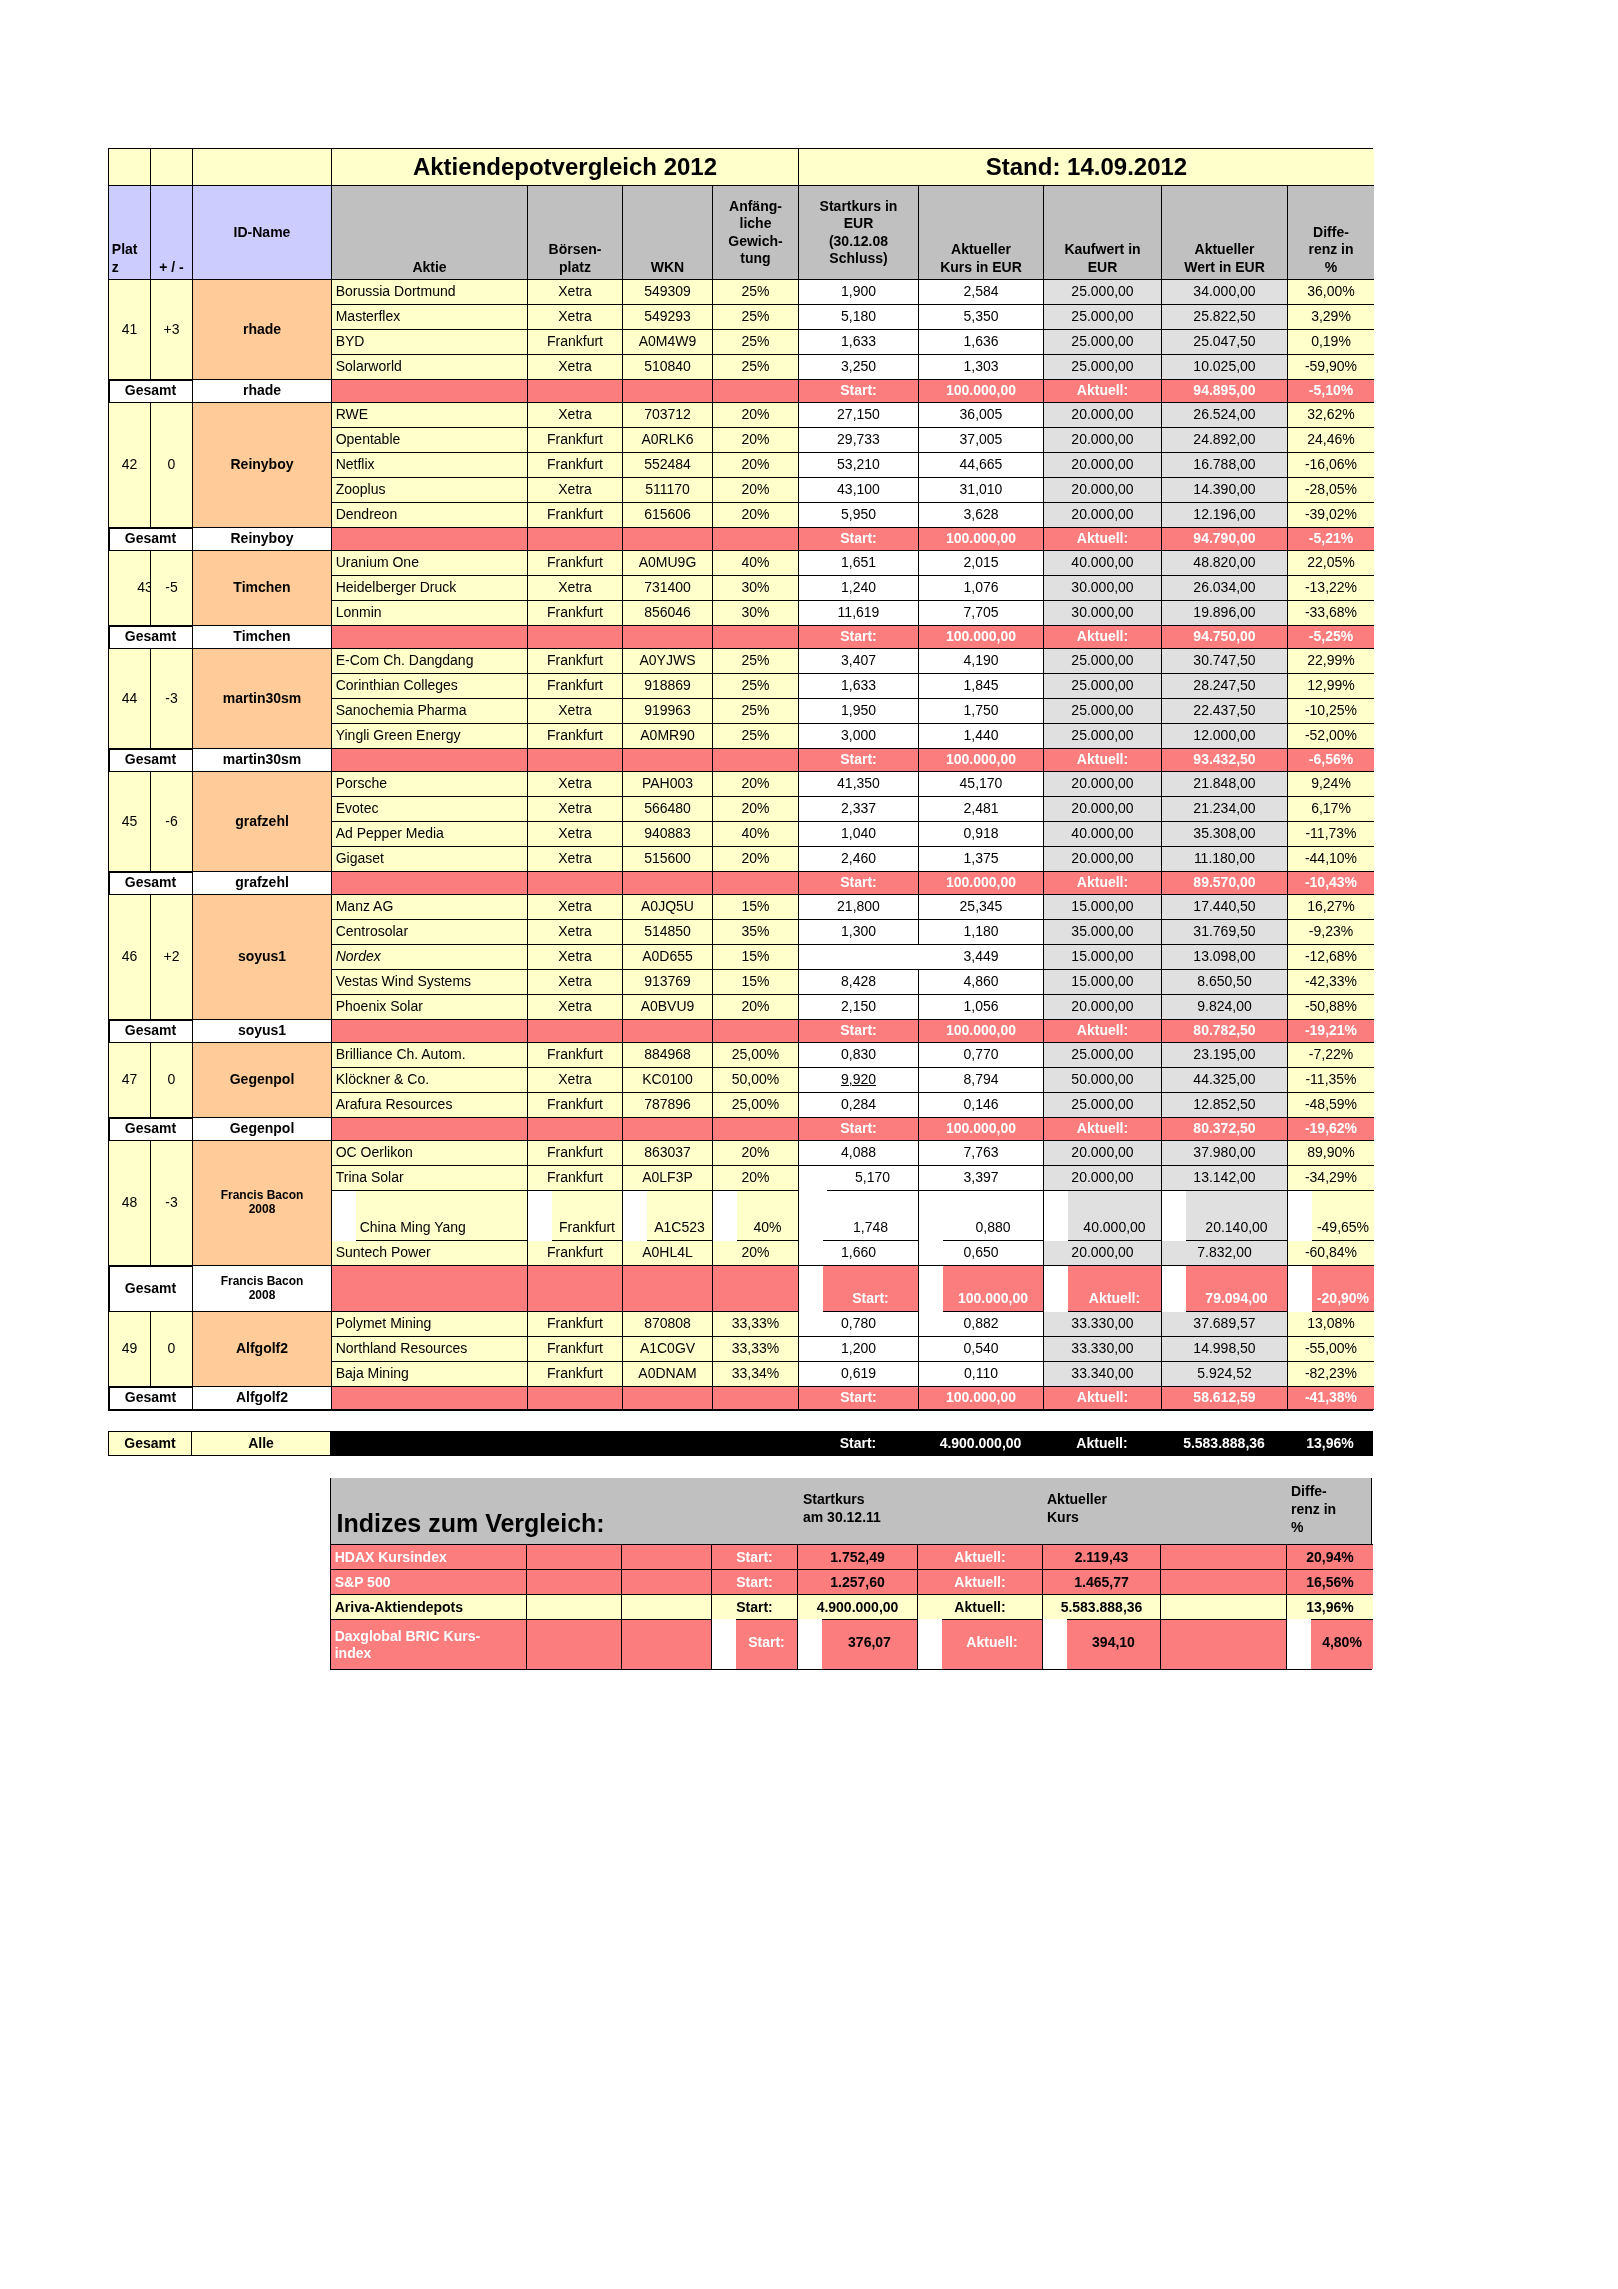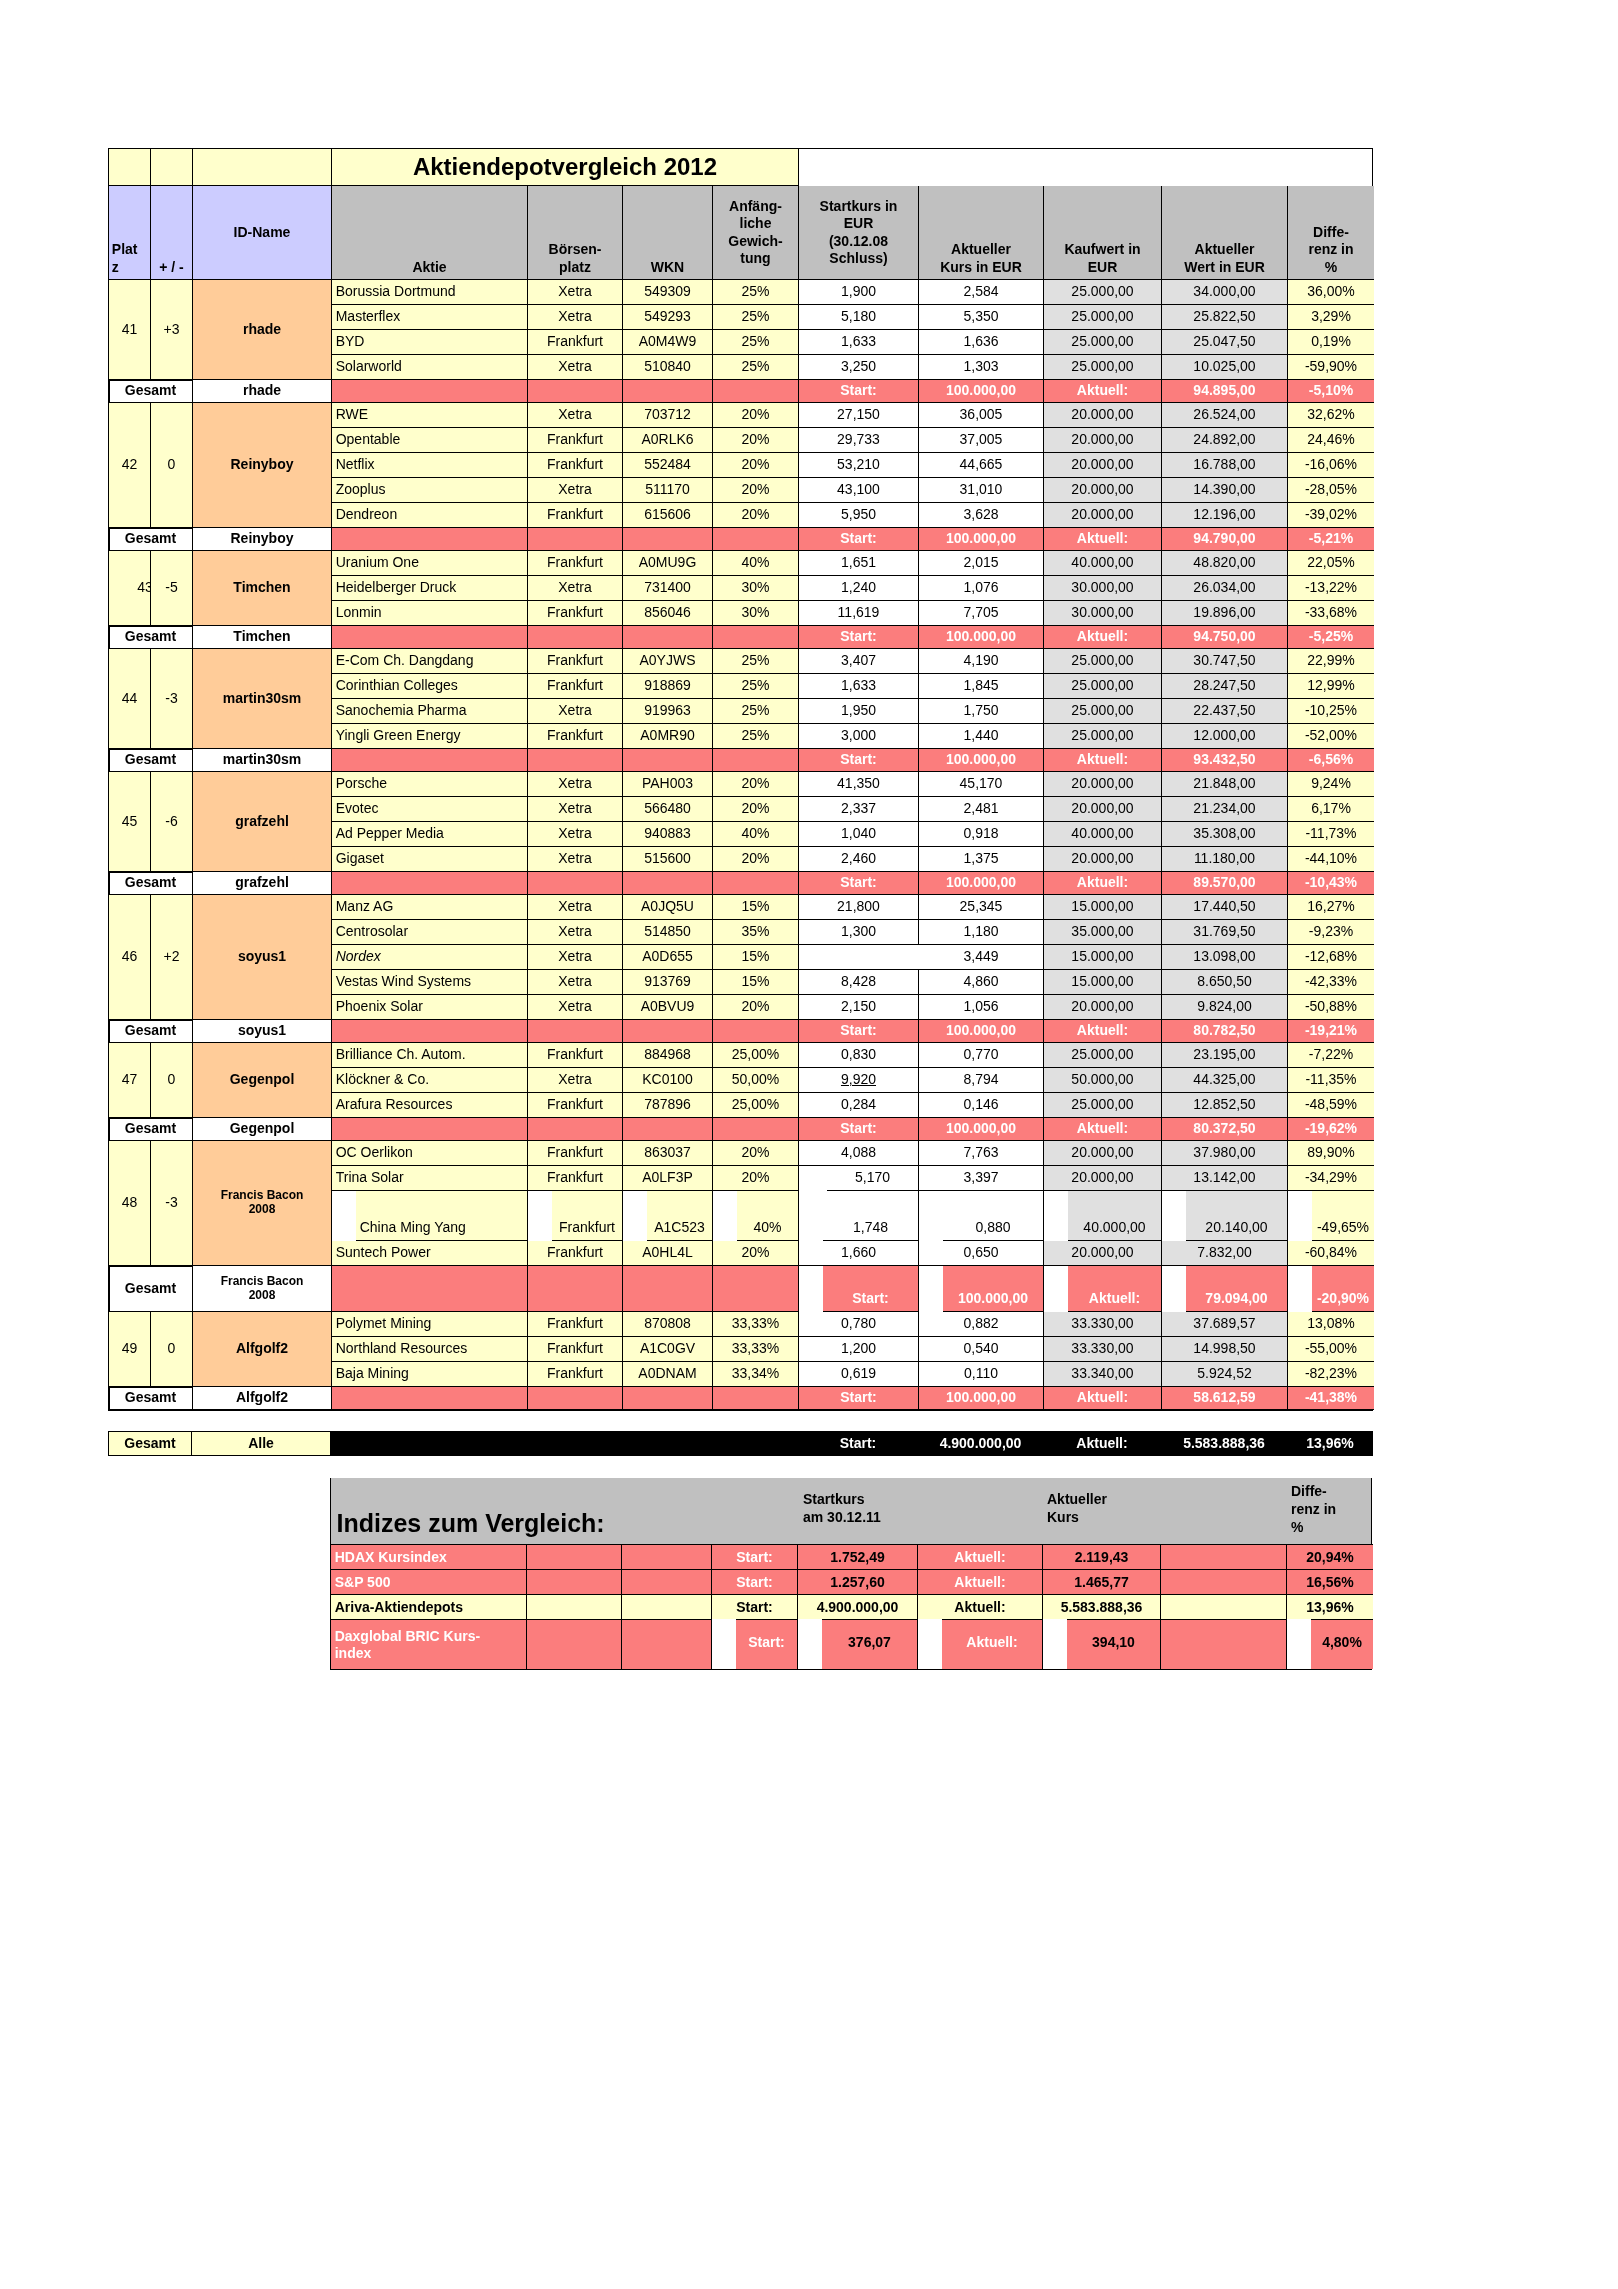--- a/index.html
+++ b/index.html
@@ -64,20 +64,21 @@
 
 <div id="page">
   <div id="sheet">
 
     <div id="main-table">
       <div class="grid title-row">
         <div class="c yellow"></div>
         <div class="c yellow"></div>
         <div class="c yellow"></div>
         <div class="c yellow tt" style="grid-column:4 / span 4">Aktiendepotvergleich 2012</div>
+        <div class="c yellow tt lastcol" style="grid-column:8 / span 5">Stand: 14.09.2012</div>
       </div>
       <div class="grid header-row" id="header-row">
           <div class="c hdr purple bl">Plat
 z</div>
           <div class="c hdr purple bc">+ / -</div>
           <div class="c hdr purple ">ID-Name</div>
           <div class="c hdr gray bc">Aktie</div>
           <div class="c hdr gray bc">Börsen-
 platz</div>
           <div class="c hdr gray bc">WKN</div>

